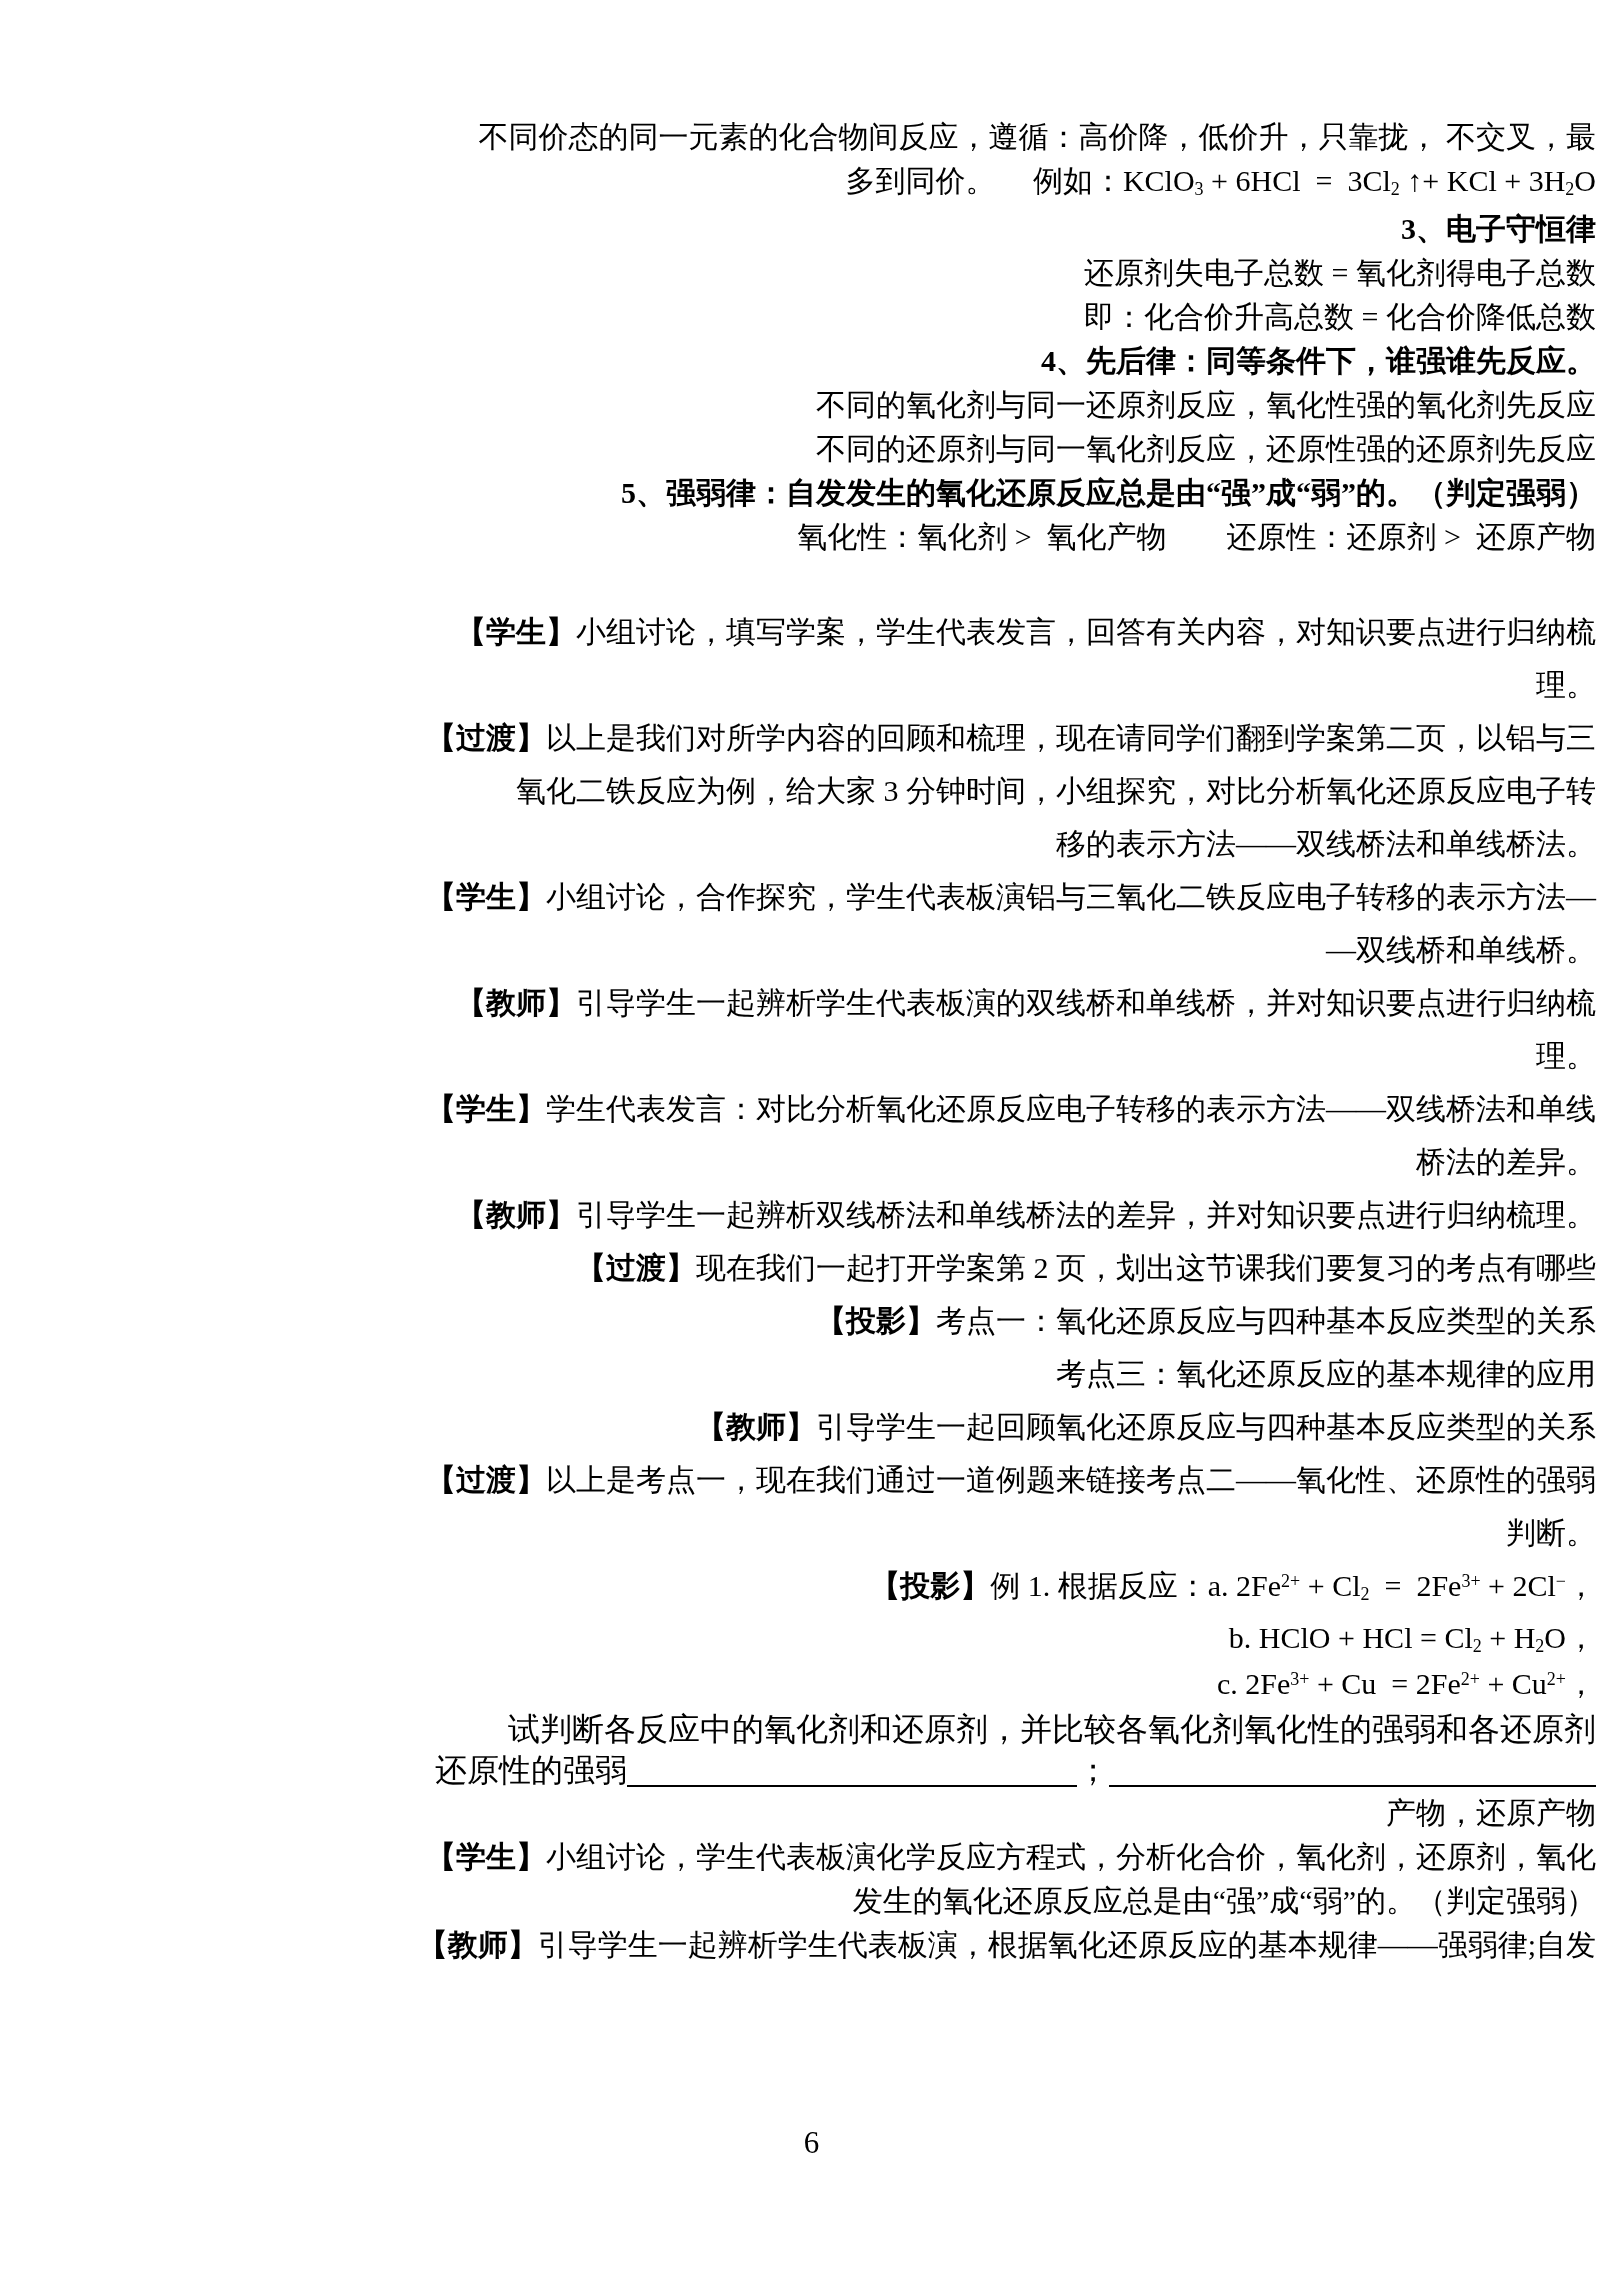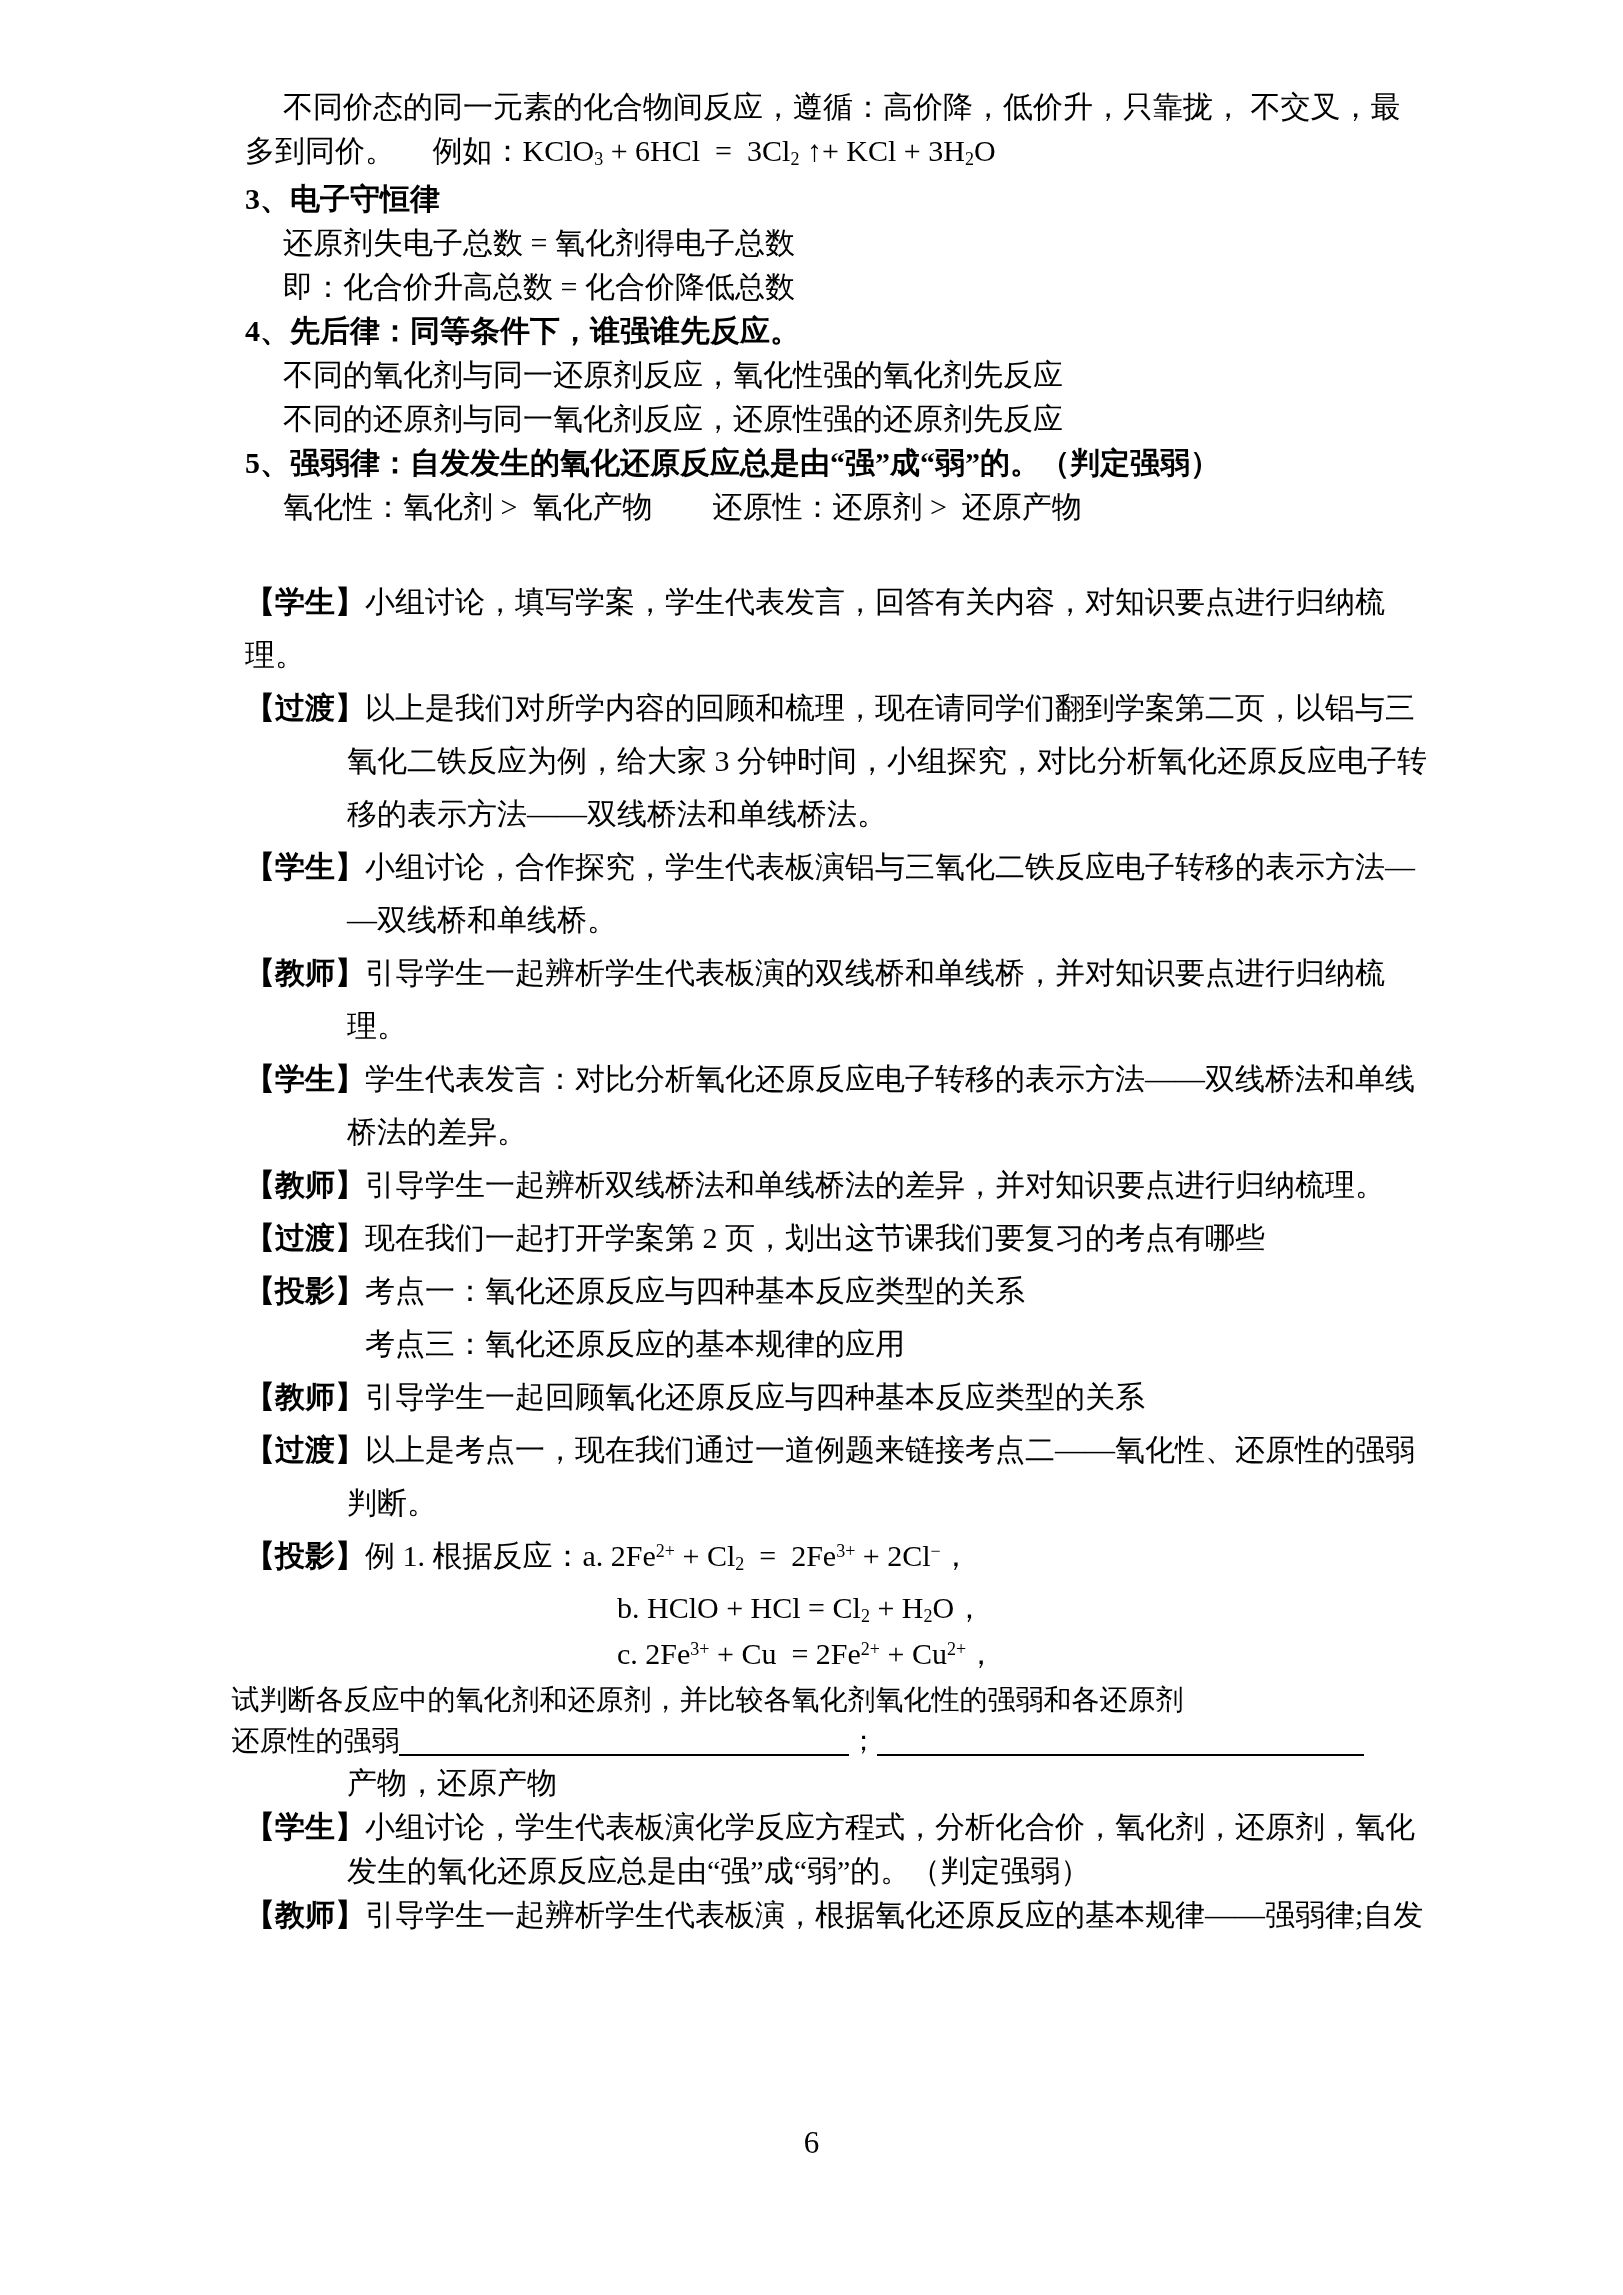--- a/index.html
+++ b/index.html
@@ -4,34 +4,34 @@
 <style>
   html,body{margin:0;padding:0;background:#ffffff;}
   .page{
     position:relative;
     width:1623px;height:2295px;
     background:#ffffff;
     overflow:hidden;
     color:#000;
     font-family:"Liberation Serif","DejaVu Serif",serif;
   }
-  .content{padding:85px 27px 0 245px;}
+  .content{padding:115px 27px 0 245px;text-align:right;}
   p{margin:0;white-space:pre;}
   
   .rules{font-size:30px;}
   .rules p{line-height:44px;}
   .rules .ind{padding-left:38px;}
   .rules .bold{font-weight:bold;}
   
   .script{font-size:30px;margin-top:46px;}
   .script p{line-height:53px;}
   .script .hang{padding-left:102px;}
   .script .kd{padding-left:120px;}
   .script .eq{padding-left:372px;line-height:41px;}
-  .script .wide{font-size:28px;line-height:41px;margin-left:-13.6px;}
+  .script .wide{font-size:32px;line-height:41px;margin-left:-13.6px;}
   .script .tight{line-height:44px;}
   .lbl{font-weight:bold;}
   
   .sub{font-size:0.6em;position:relative;top:0.24em;}
   .sup{font-size:0.6em;position:relative;top:-0.5em;}
   
   .blank{display:inline-block;border-bottom:2.7px solid #000;margin-bottom:-5.5px;}
   .pageno{
     position:absolute;top:2126px;left:0;width:100%;
     text-align:center;font-size:31px;line-height:34px;

